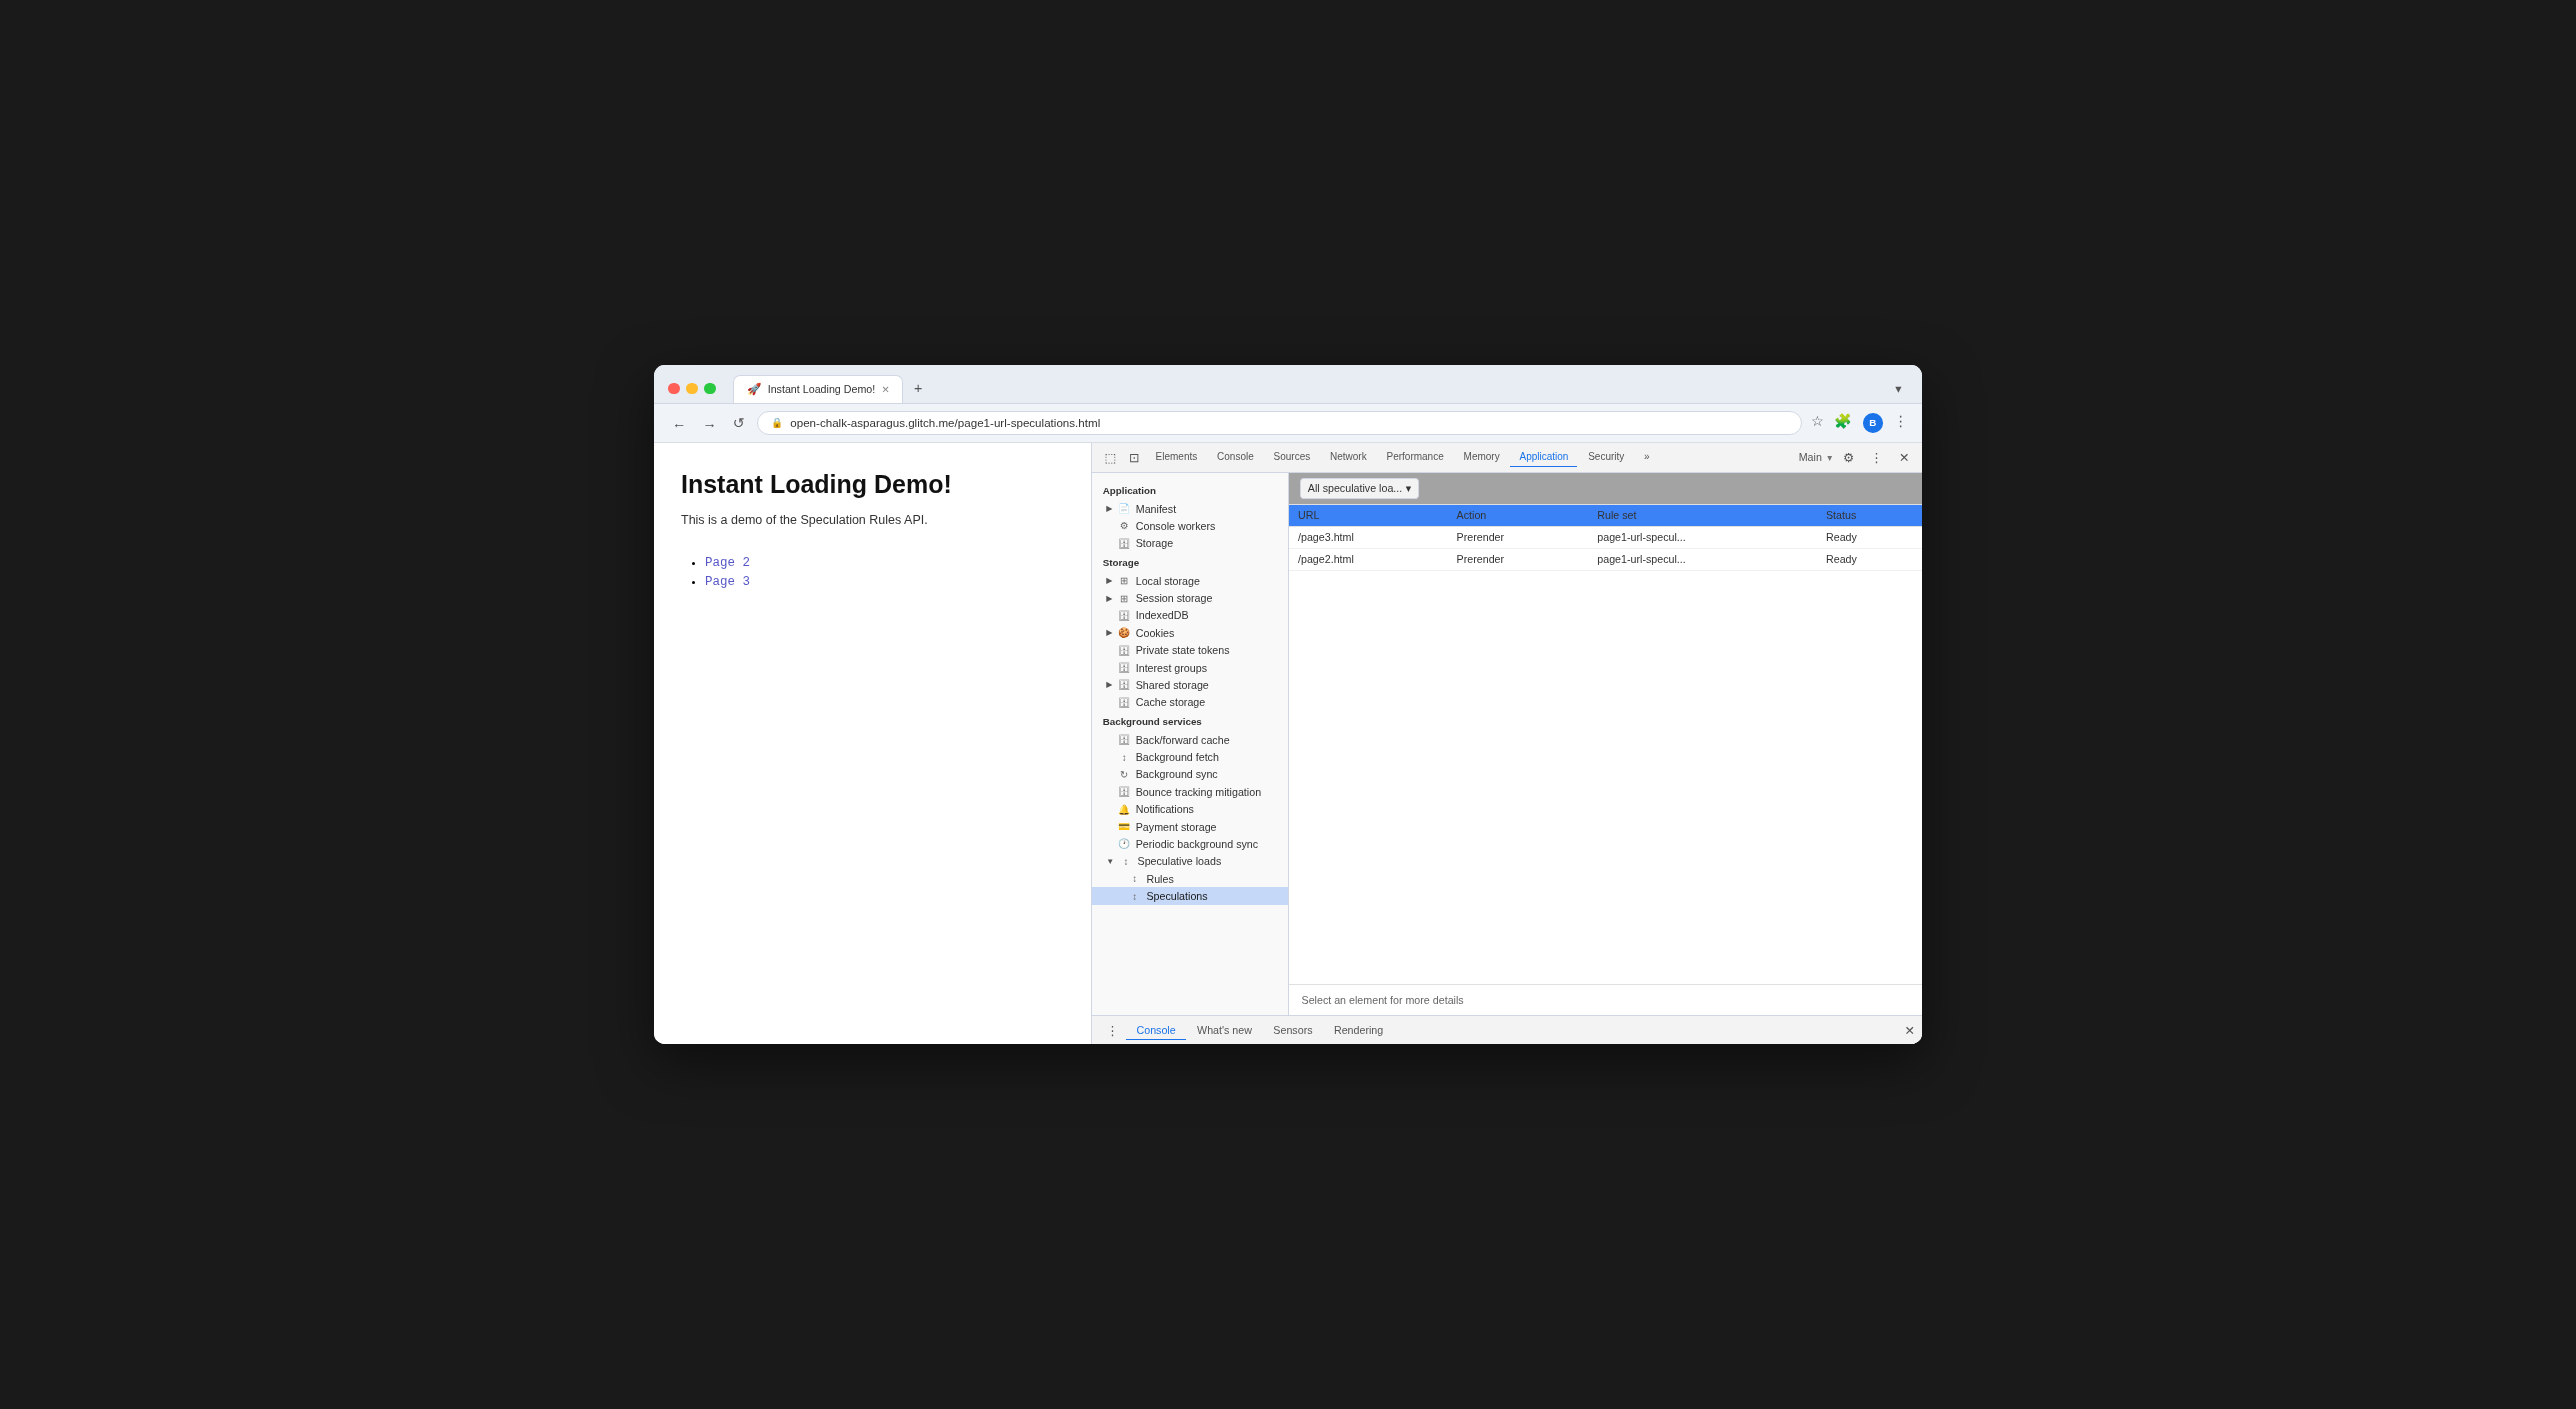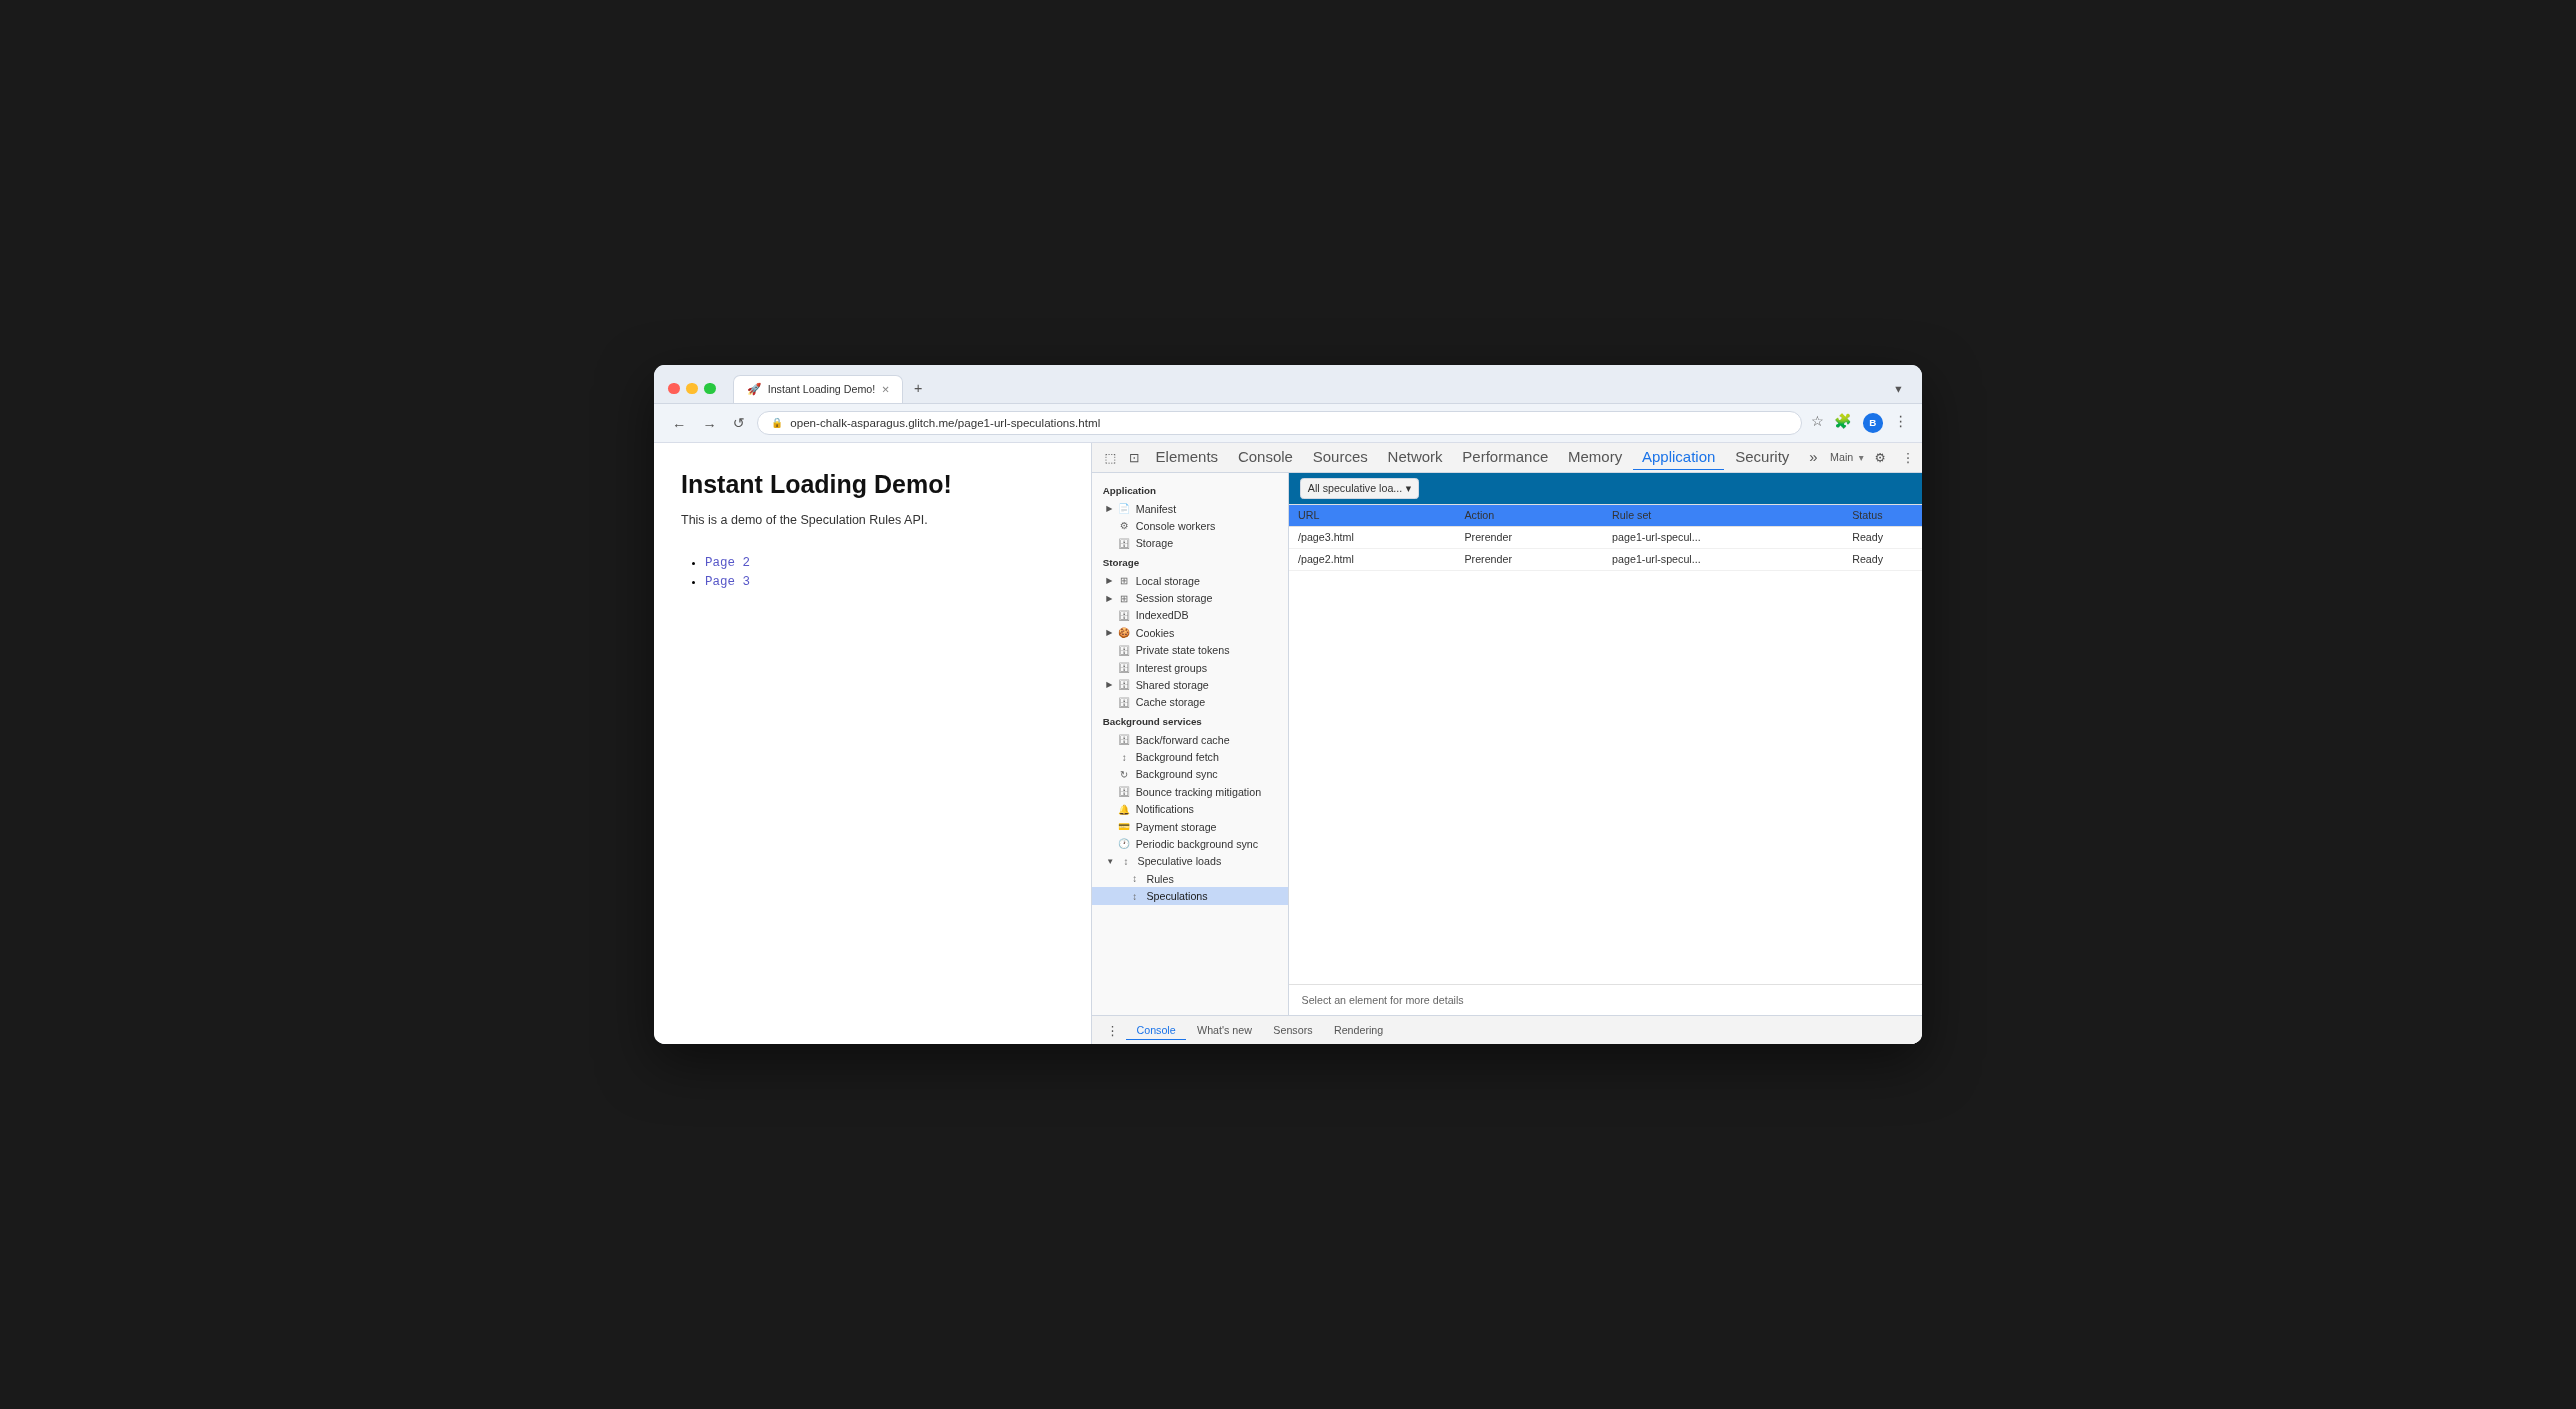--- a/index.html
+++ b/index.html
@@ -151,21 +151,21 @@
       height: 30px;
       gap: 1.8px;
     }
     .dt-icon-btn {
       background: none; border: none; cursor: pointer;
       color: #555; font-size: 12.5px; padding: 3.6px 5.4px;
       border-radius: 2.7px;
     }
     .dt-tab {
       padding: 3.6px 9px;
-      font-size: 15px;
+      font-size: 10px;
       color: #555;
       cursor: pointer;
       border-bottom: 1.8px solid transparent;
       white-space: nowrap;
     }
     .dt-tab.active {
       color: #1a73e8;
       border-bottom: 1.8px solid #1a73e8;
     }
     .dt-separator { flex: 1; }
@@ -212,21 +212,21 @@
       display: flex;
       flex-direction: column;
       overflow: hidden;
     }
     .dt-panel-toolbar {
       display: flex;
       align-items: center;
       gap: 7.1px;
       padding: 5.4px 10.7px;
       border-bottom: 0.9px solid #e0e0e0;
-      background: #0369a1;
+      background: #a3a3a3;
     }
     .filter-dropdown {
       display: flex;
       align-items: center;
       gap: 3.6px;
       background: #f3f3f3;
       border: 0.9px solid #d0d7e2;
       border-radius: 3.6px;
       padding: 2.7px 7.1px;
       font-size: 10.7px;

